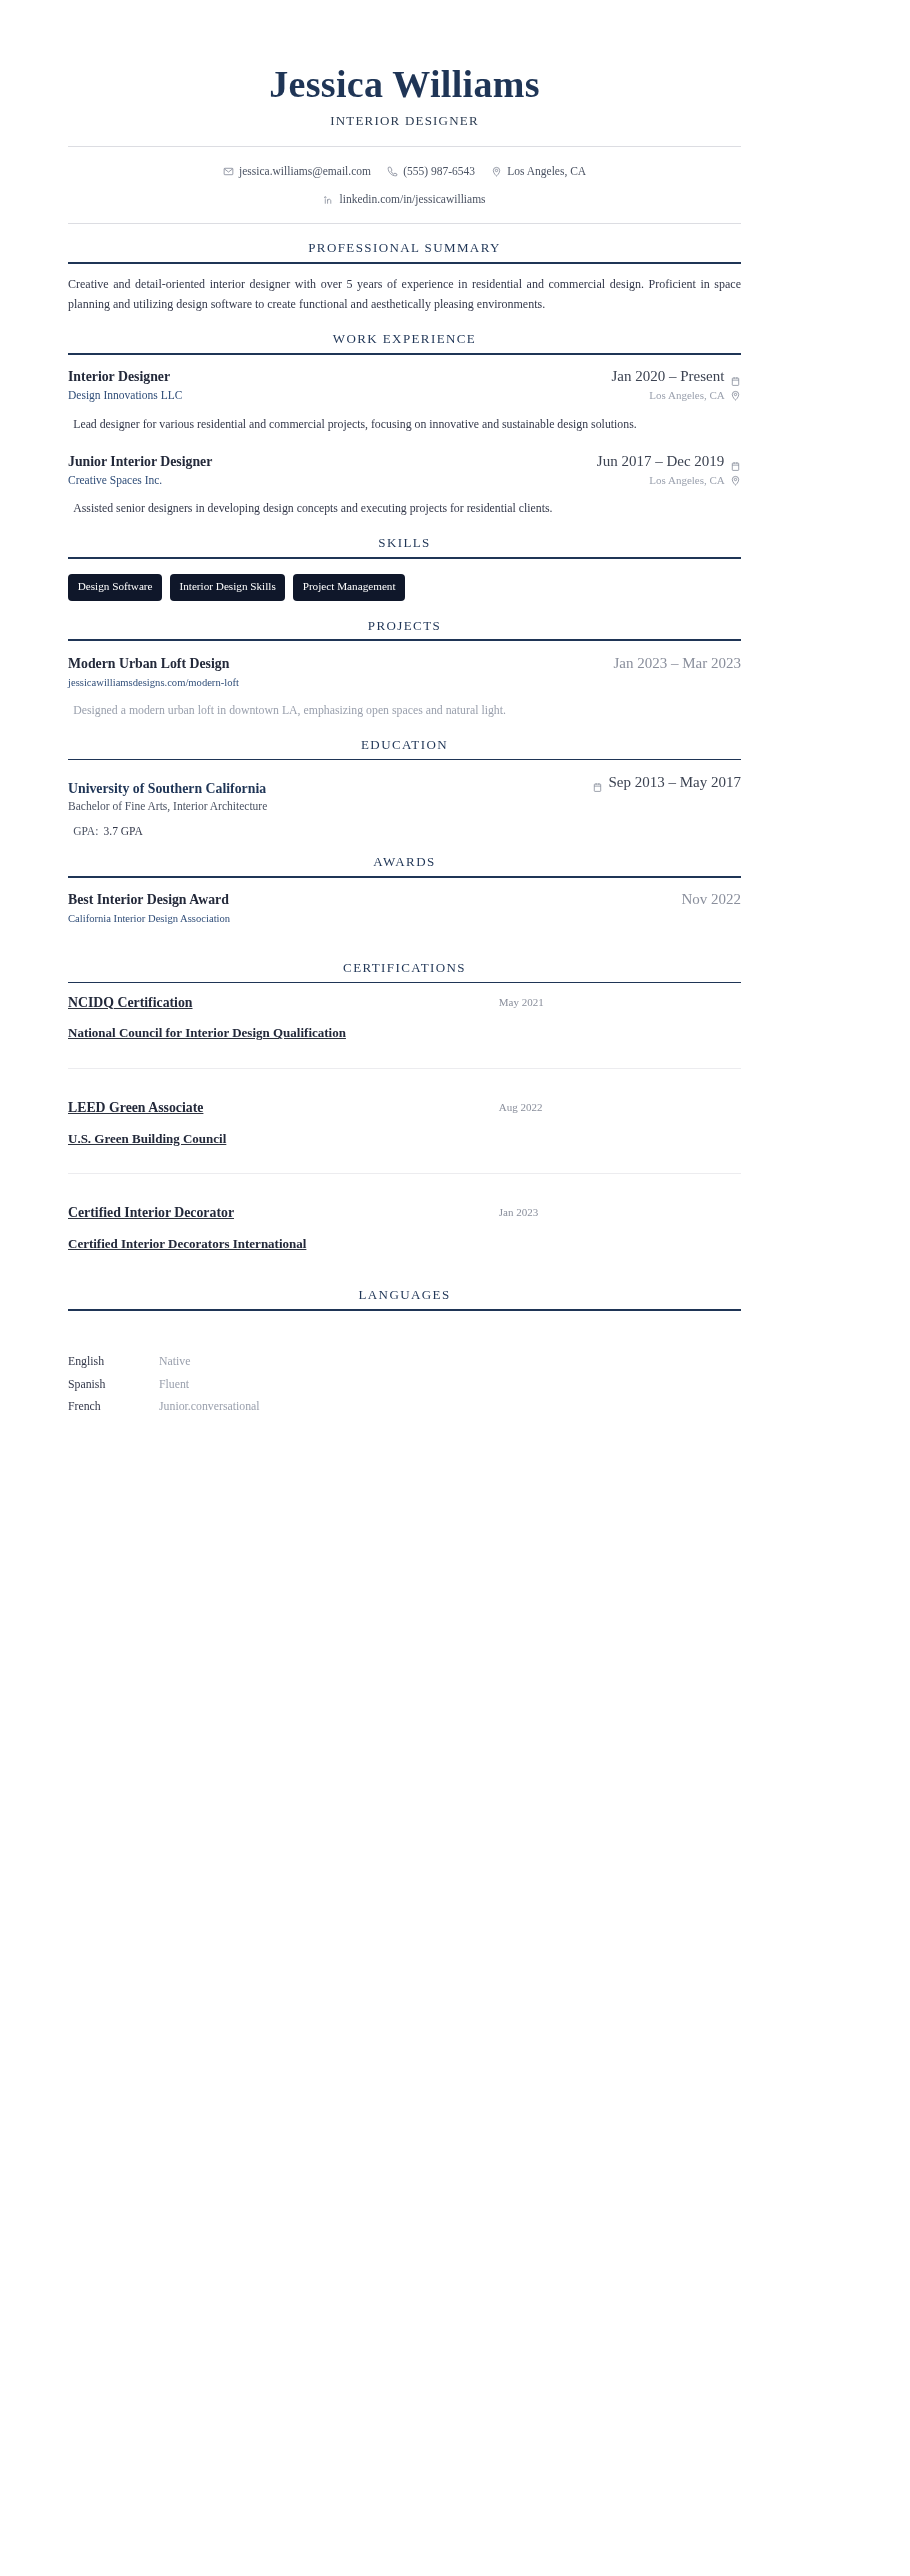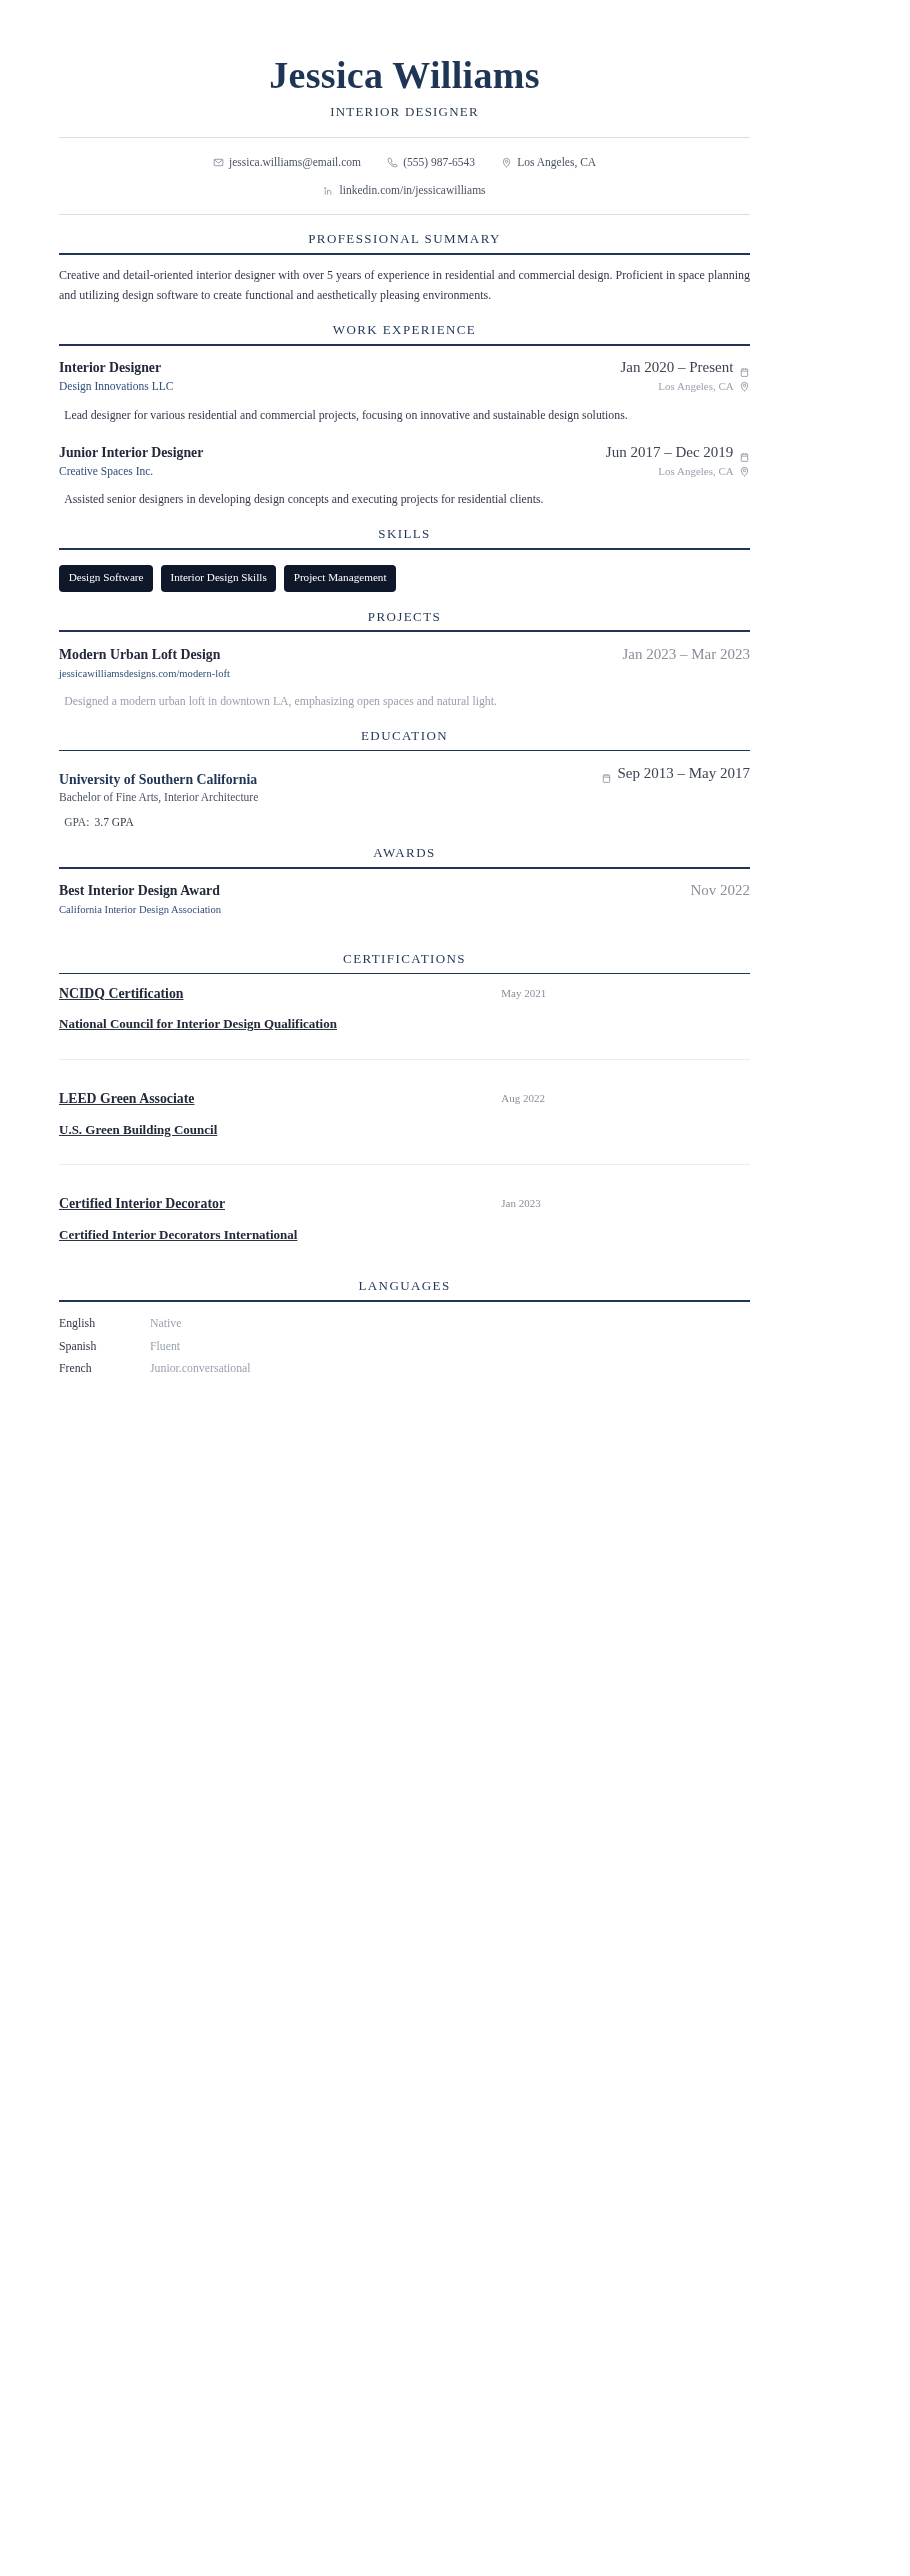--- a/index.html
+++ b/index.html
@@ -12,21 +12,21 @@
   body {
     font-family: "Liberation Serif", "DejaVu Serif", serif;
     color: #2e3440;
     -webkit-font-smoothing: antialiased;
   }
 
   .page {
     width: 809px;
     min-height: 2576px;
     background: #ffffff;
-    padding: 5px;
+    padding: 14px;
     position: relative;
   }
 
   .inner {
     padding: 0 54px;
   }
 
   
   .header {
     padding-top: 50px;
@@ -60,21 +60,21 @@
 
   .contact-block {
     padding-top: 16.6px;
     padding-bottom: 11.5px;
   }
 
   .contact-row {
     display: flex;
     justify-content: center;
     align-items: center;
-    gap: 26px;
+    gap: 16px;
     font-size: 11.5px;
     color: #4a5262;
     line-height: 1.5;
   }
   .contact-row + .contact-row { margin-top: 11px; }
 
   .contact-item {
     display: inline-flex;
     align-items: center;
     gap: 5.2px;
@@ -250,21 +250,21 @@
     line-height: 1.4;
   }
 
   .cert-date {
     font-size: 11px;
     color: #8a8f9c;
     line-height: 1.4;
   }
 
   
-  .lang-list { padding-top: 2.3px; }
+  .lang-list { padding-top: 2.3px; margin-top: 29px; }
   .lang-row {
     display: flex;
     align-items: baseline;
     font-size: 11.8px;
     line-height: 1.45;
     padding: 2.9px 0;
   }
   .lang-name {
     flex: 0 0 91px;
     color: #33384a;

